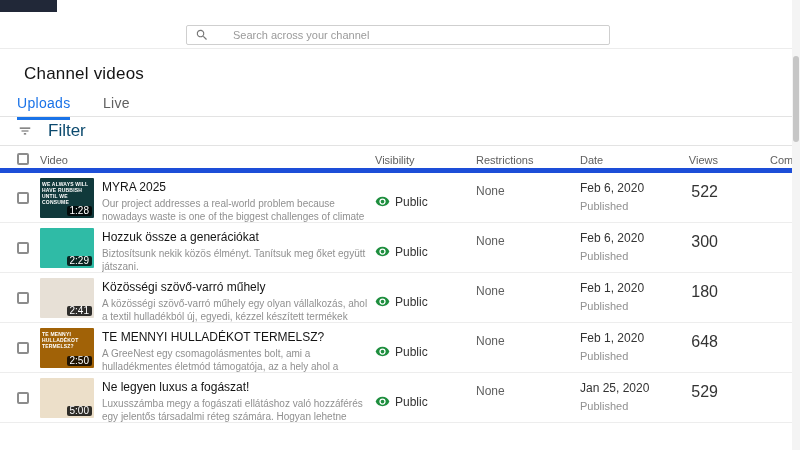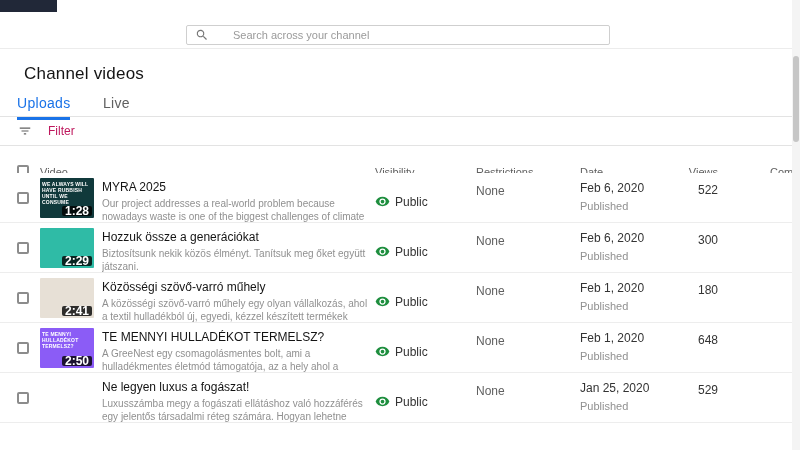--- a/index.html
+++ b/index.html
@@ -26,56 +26,56 @@
   .search-box input::placeholder { color:#9a9a9a; }
 
   
   .page-title { position:absolute; left:24px; top:64px; margin:0; font-size:17px; font-weight:500; color:#141414; letter-spacing:.2px; }
 
   .tabs { position:absolute; left:0; top:94px; width:100%; height:23px; border-bottom:1px solid #e3e3e3; padding-left:17px; }
   .tab { display:inline-block; margin-right:28px; font-size:14px; font-weight:500; letter-spacing:.3px; color:#606060; padding-bottom:6px; cursor:pointer; }
   .tab.active { color:#1a73e8; border-bottom:3px solid #1a73e8; }
 
   .filterbar { position:absolute; left:0; top:117px; width:100%; height:29px; border-bottom:1px solid #e3e3e3; display:flex; align-items:center; gap:16px; padding-left:18px; }
-  .filter-label { font-size:12px; color:#be185d; }
-
-  
-  .thead { position:absolute; left:0; top:146px; width:100%; height:27px; border-bottom:5px solid #1d4ed8; font-size:11px; color:#606060;margin-top:12px; }
+  .filter-label { font-size:17px; color:#0c4a6e; }
+
+  
+  .thead { position:absolute; left:0; top:146px; width:100%; height:27px; border-bottom:5px solid #1d4ed8; font-size:11px; color:#606060; }
   .thead span { position:absolute; top:8px; }
   .h-cb { top:7px !important; }
   .h-video { left:40px; }
   .h-vis { left:375px; }
   .h-restr { left:476px; }
   .h-date { left:580px; }
   .h-views { left:660px; width:58px; text-align:right; }
   .h-comments { left:770px; white-space:nowrap; }
 
   
   .cb { display:inline-block; width:12px; height:12px; border:2px solid #8c8c8c; border-radius:2px; background:#fff; cursor:pointer; }
   .thead .cb { position:absolute; left:17px; }
   .row .cb { position:absolute; left:17px; top:19px; }
 
   
   .rows { position:absolute; left:0; top:173px; width:100%; }
   .row { position:relative; height:50px; border-bottom:1px solid #ededed; background:#fff; }
 
   .thumb { position:absolute; left:40px; top:5px; width:54px; height:40px; background:#ddd; border-radius:1px; overflow:hidden; cursor:pointer; }
   .thumb-text { font-size:5px; line-height:6px; color:#fff; font-weight:bold; text-transform:uppercase; letter-spacing:.2px; padding:3px 2px; }
-  .duration { position:absolute; right:2px; bottom:2px; background:rgba(0,0,0,.8); color:#fff; font-size:12px; line-height:10px; font-weight:bold; padding:0 3px; border-radius:2px; }
+  .duration { position:absolute; right:2px; bottom:2px; background:rgba(0,0,0,.8); color:#fff; font-size:10px; line-height:10px; font-weight:normal; padding:0 3px; border-radius:2px; }
 
   .col-video { position:absolute; left:102px; top:7px; width:266px; }
   .v-title { font-size:12px; line-height:14px; color:#141414; margin-bottom:3px; white-space:nowrap; overflow:hidden; text-overflow:ellipsis; cursor:pointer; }
   .v-desc { font-size:10px; line-height:13px; color:#909090; max-height:26px; overflow:hidden; }
 
   .col-vis { position:absolute; left:375px; top:9px; display:flex; align-items:center; gap:5px; font-size:12px; color:#333; cursor:pointer;margin-top:12px; }
   .eye { color:#1e8e3e; display:inline-flex; }
   .col-restr { position:absolute; left:476px; top:11px; font-size:12px; color:#606060; }
   .col-date { position:absolute; left:580px; top:8px; font-size:12px; color:#333; }
   .date-sub { font-size:11px; color:#909090; margin-top:5px; }
-  .col-views { position:absolute; left:660px; top:10px; width:58px; text-align:right; font-size:12px; color:#333; }
+  .col-views { position:absolute; left:660px; top:10px; width:58px; text-align:right; font-size:16px; color:#333; }
 
   
   .scrollbar { position:absolute; right:0; top:0; width:8px; height:450px; background:#f4f4f4; z-index:10; }
   .scroll-thumb { position:absolute; left:1px; top:56px; width:6px; height:86px; background:#c6c6c6; border-radius:3px; cursor:pointer; }
 </style>
 </head>
 <body>
 
 <div class="app">
 
@@ -191,21 +191,21 @@
       <div class="col-restr">None</div>
       <div class="col-date">
         <div>Feb 1, 2020</div>
         <div class="date-sub">Published</div>
       </div>
       <div class="col-views">180</div>
     </div>
 
     <div class="row">
       <span class="cb"></span>
-      <div class="thumb" style="background: #8b5cf6;">
+      <div class="thumb" style="background: #a16207;">
         <div class="thumb-text">TE MENNYI HULLADÉKOT TERMELSZ?</div>
         <span class="duration">2:50</span>
       </div>
       <div class="col-video">
         <div class="v-title">TE MENNYI HULLADÉKOT TERMELSZ?</div>
         <div class="v-desc">A GreeNest egy csomagolásmentes bolt, ami a hulladékmentes életmód támogatója, az a hely ahol a vásárló tudatosan csökkentheti a háztartási...</div>
       </div>
       <div class="col-vis">
         <span class="eye">
             <svg width="15" height="15" viewBox="0 0 24 24">
@@ -217,20 +217,23 @@
       <div class="col-restr">None</div>
       <div class="col-date">
         <div>Feb 1, 2020</div>
         <div class="date-sub">Published</div>
       </div>
       <div class="col-views">648</div>
     </div>
 
     <div class="row">
       <span class="cb"></span>
+      <div class="thumb" style="background: rgb(236, 223, 201);">
+        <span class="duration">5:00</span>
+      </div>
       <div class="col-video">
         <div class="v-title">Ne legyen luxus a fogászat!</div>
         <div class="v-desc">Luxusszámba megy a fogászati ellátáshoz való hozzáférés egy jelentős társadalmi réteg számára. Hogyan lehetne ezen segíteni? A megoldást a...</div>
       </div>
       <div class="col-vis">
         <span class="eye">
             <svg width="15" height="15" viewBox="0 0 24 24">
               <path fill="currentColor" d="M12 4.5C7 4.5 2.7 7.6 1 12c1.7 4.4 6 7.5 11 7.5s9.3-3.1 11-7.5c-1.7-4.4-6-7.5-11-7.5zm0 12.5a5 5 0 1 1 0-10 5 5 0 0 1 0 10zm0-8a3 3 0 1 0 0 6 3 3 0 0 0 0-6z"></path>
             </svg>
           </span>

